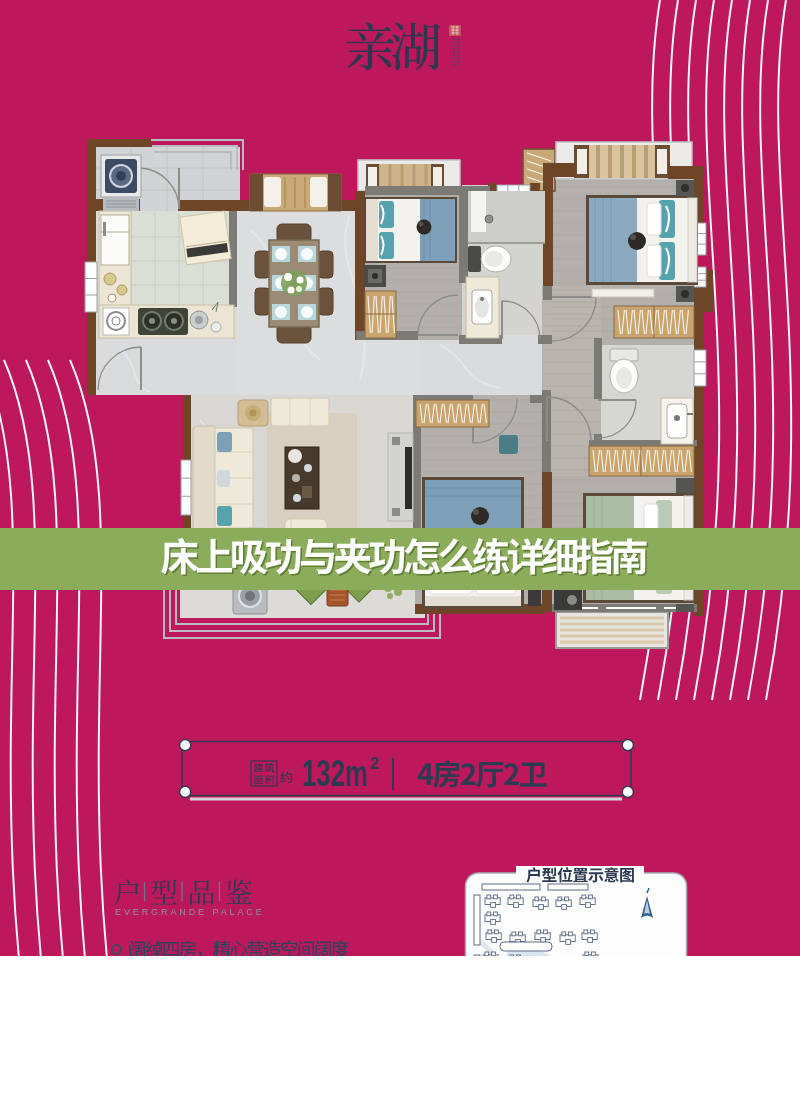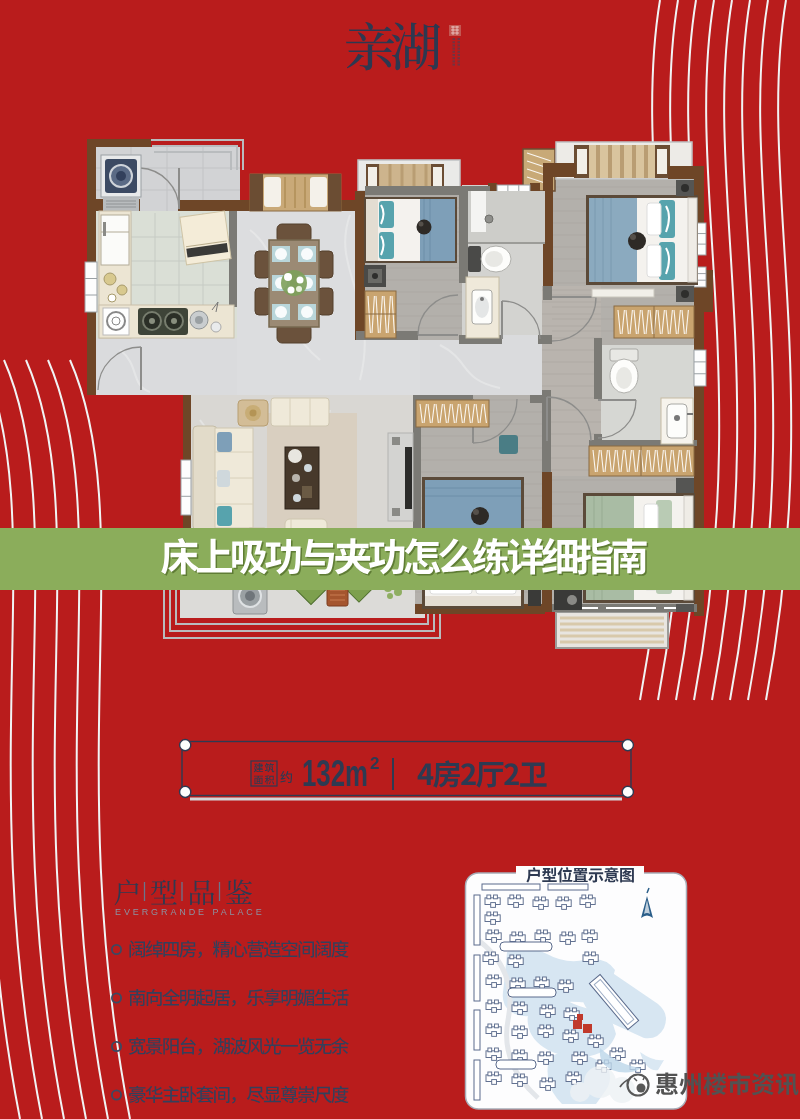--- a/index.html
+++ b/index.html
@@ -1,14 +1,14 @@
 <!DOCTYPE html>
 <html><head><meta charset="utf-8"><style>
 html,body{margin:0;padding:0;background:#ffffff}
-#page{position:relative;width:800px;height:1119px;overflow:hidden;background:#b91c1c;font-family:"Liberation Sans",sans-serif}
+#page{position:relative;width:800px;height:956px;overflow:hidden;background:#be185d;font-family:"Liberation Sans",sans-serif}
 </style></head><body>
 <div id="page">
 <svg width="800" height="1119" viewBox="0 0 800 1119">
 
 <g stroke="#f1f3f4" stroke-width="2" fill="none">
 <path d="M660,0 C630,180 700,380 640,700"></path>
 <path d="M678,0 C648,180 718,380 658,700"></path>
 <path d="M696,0 C666,180 736,380 676,700"></path>
 <path d="M714,0 C684,180 754,380 694,700"></path>
 <path d="M732,0 C702,180 772,380 712,700"></path>

